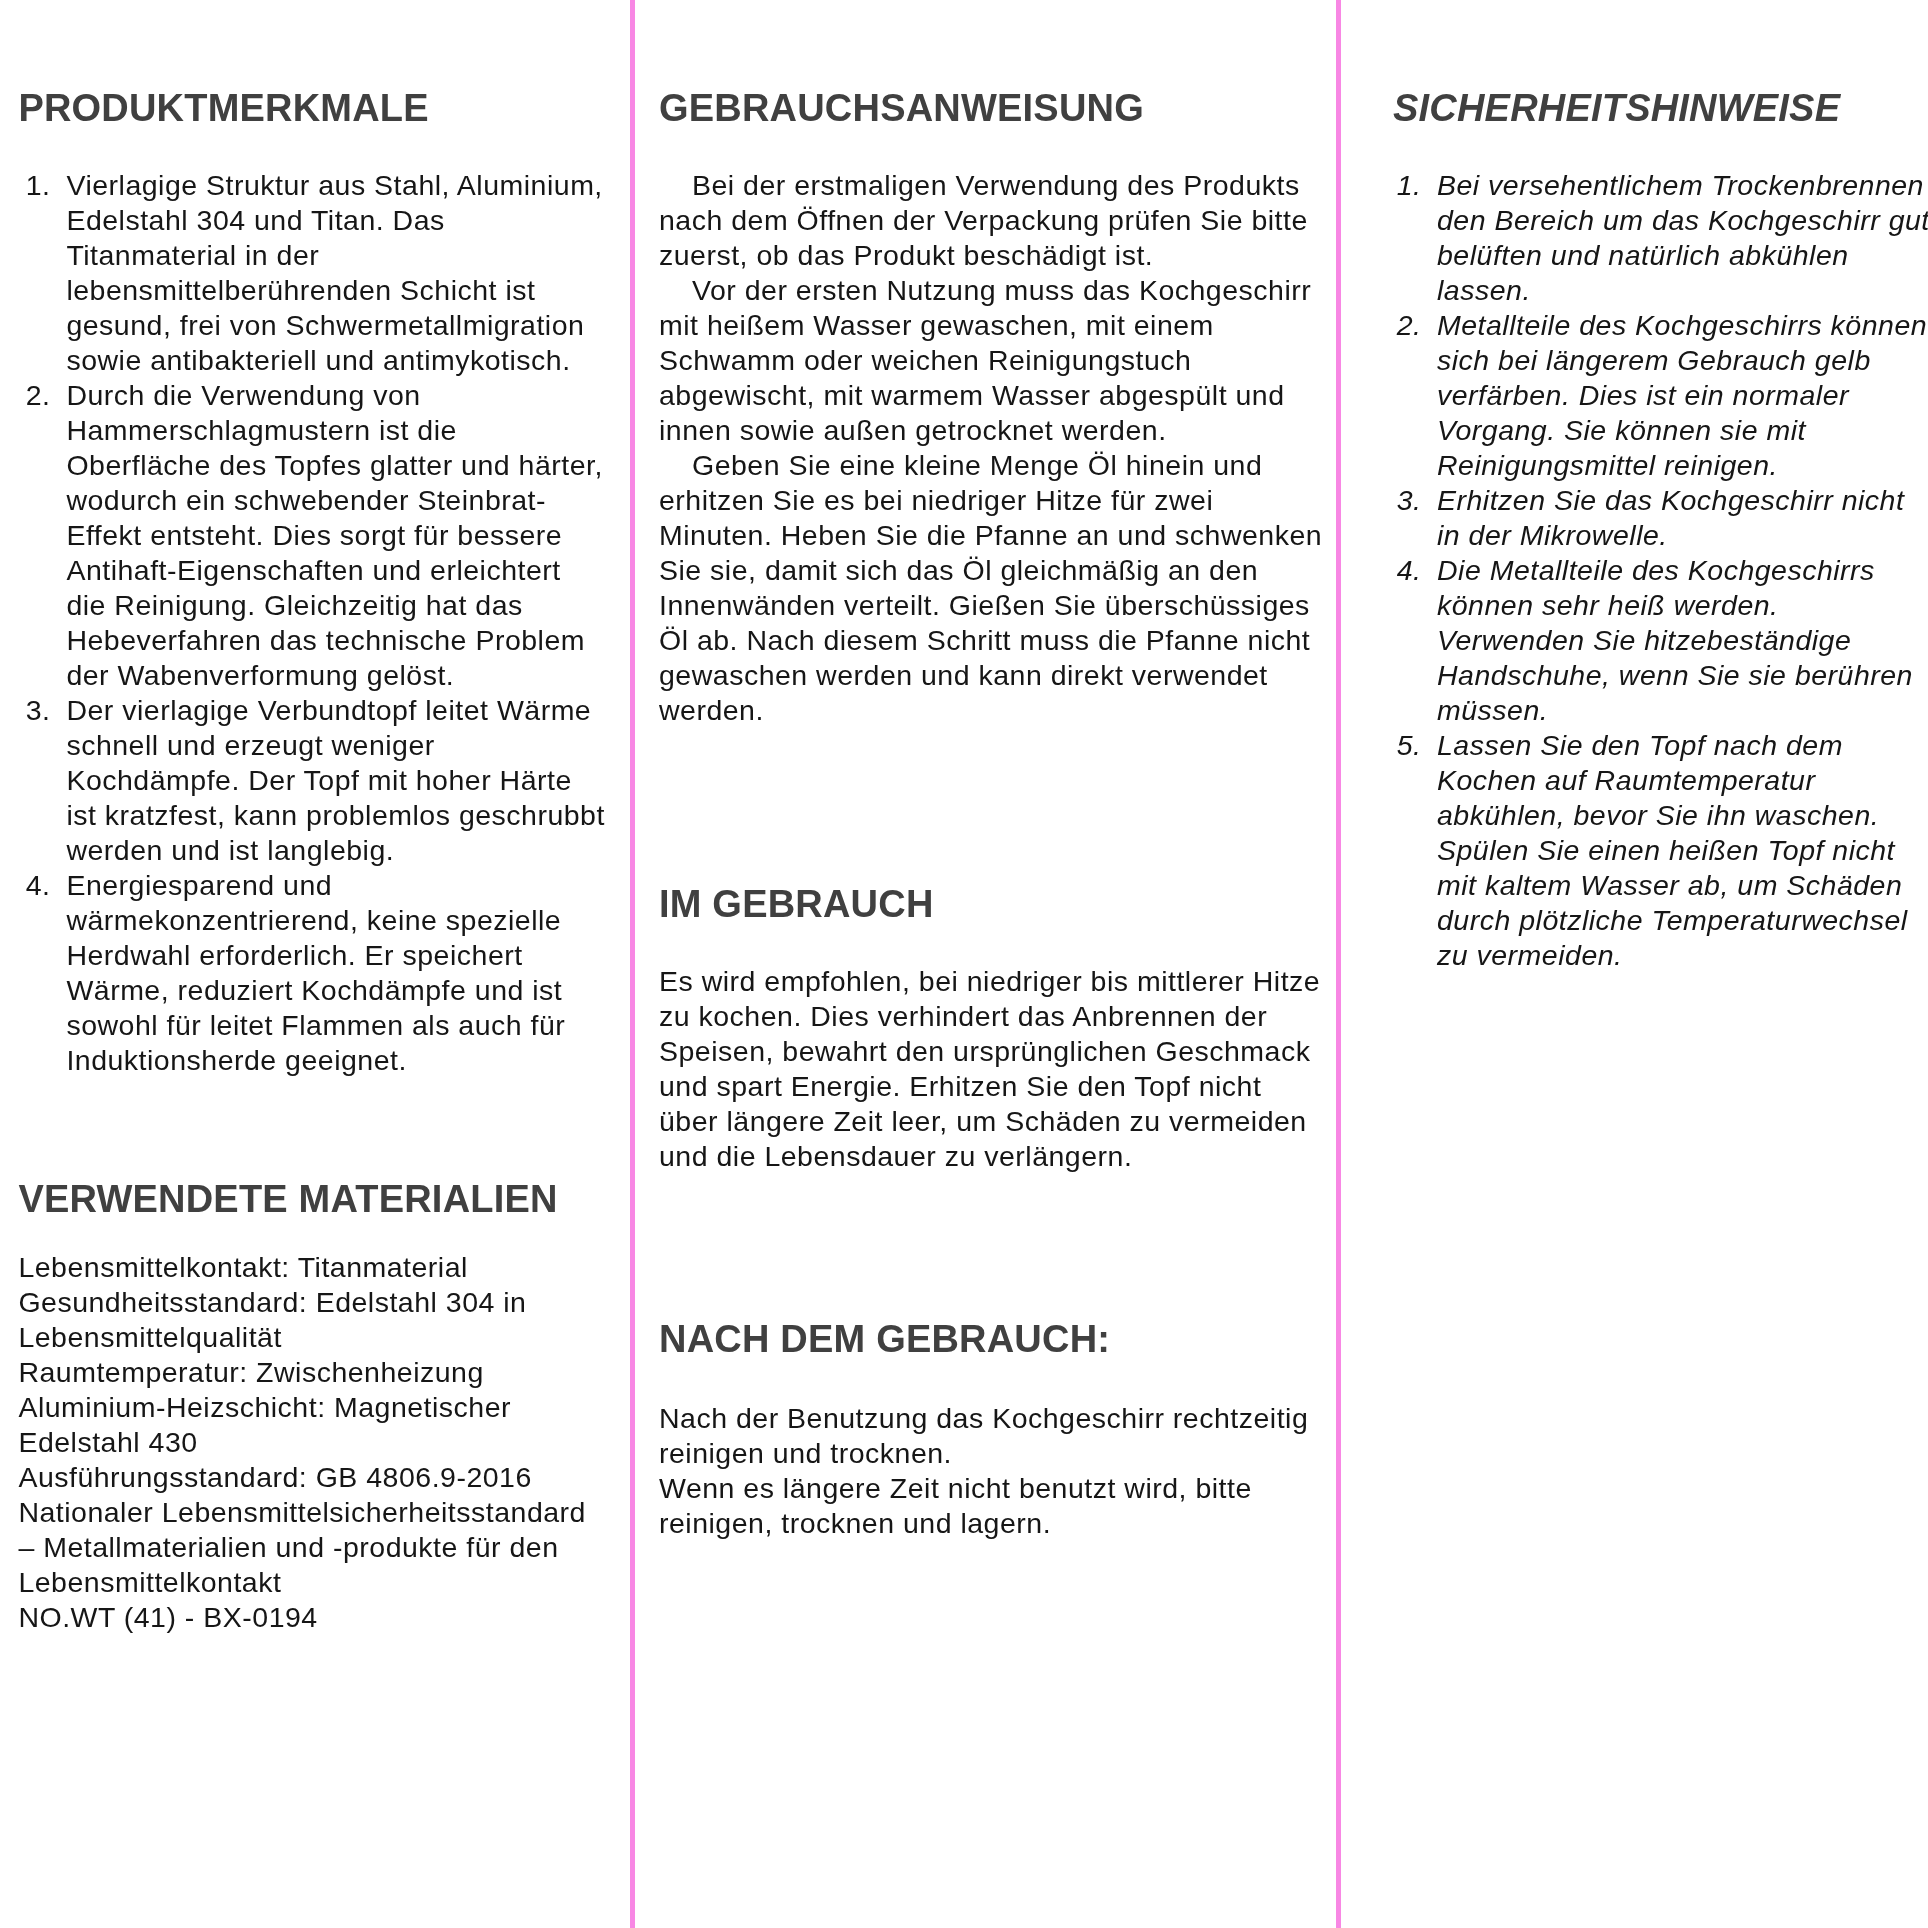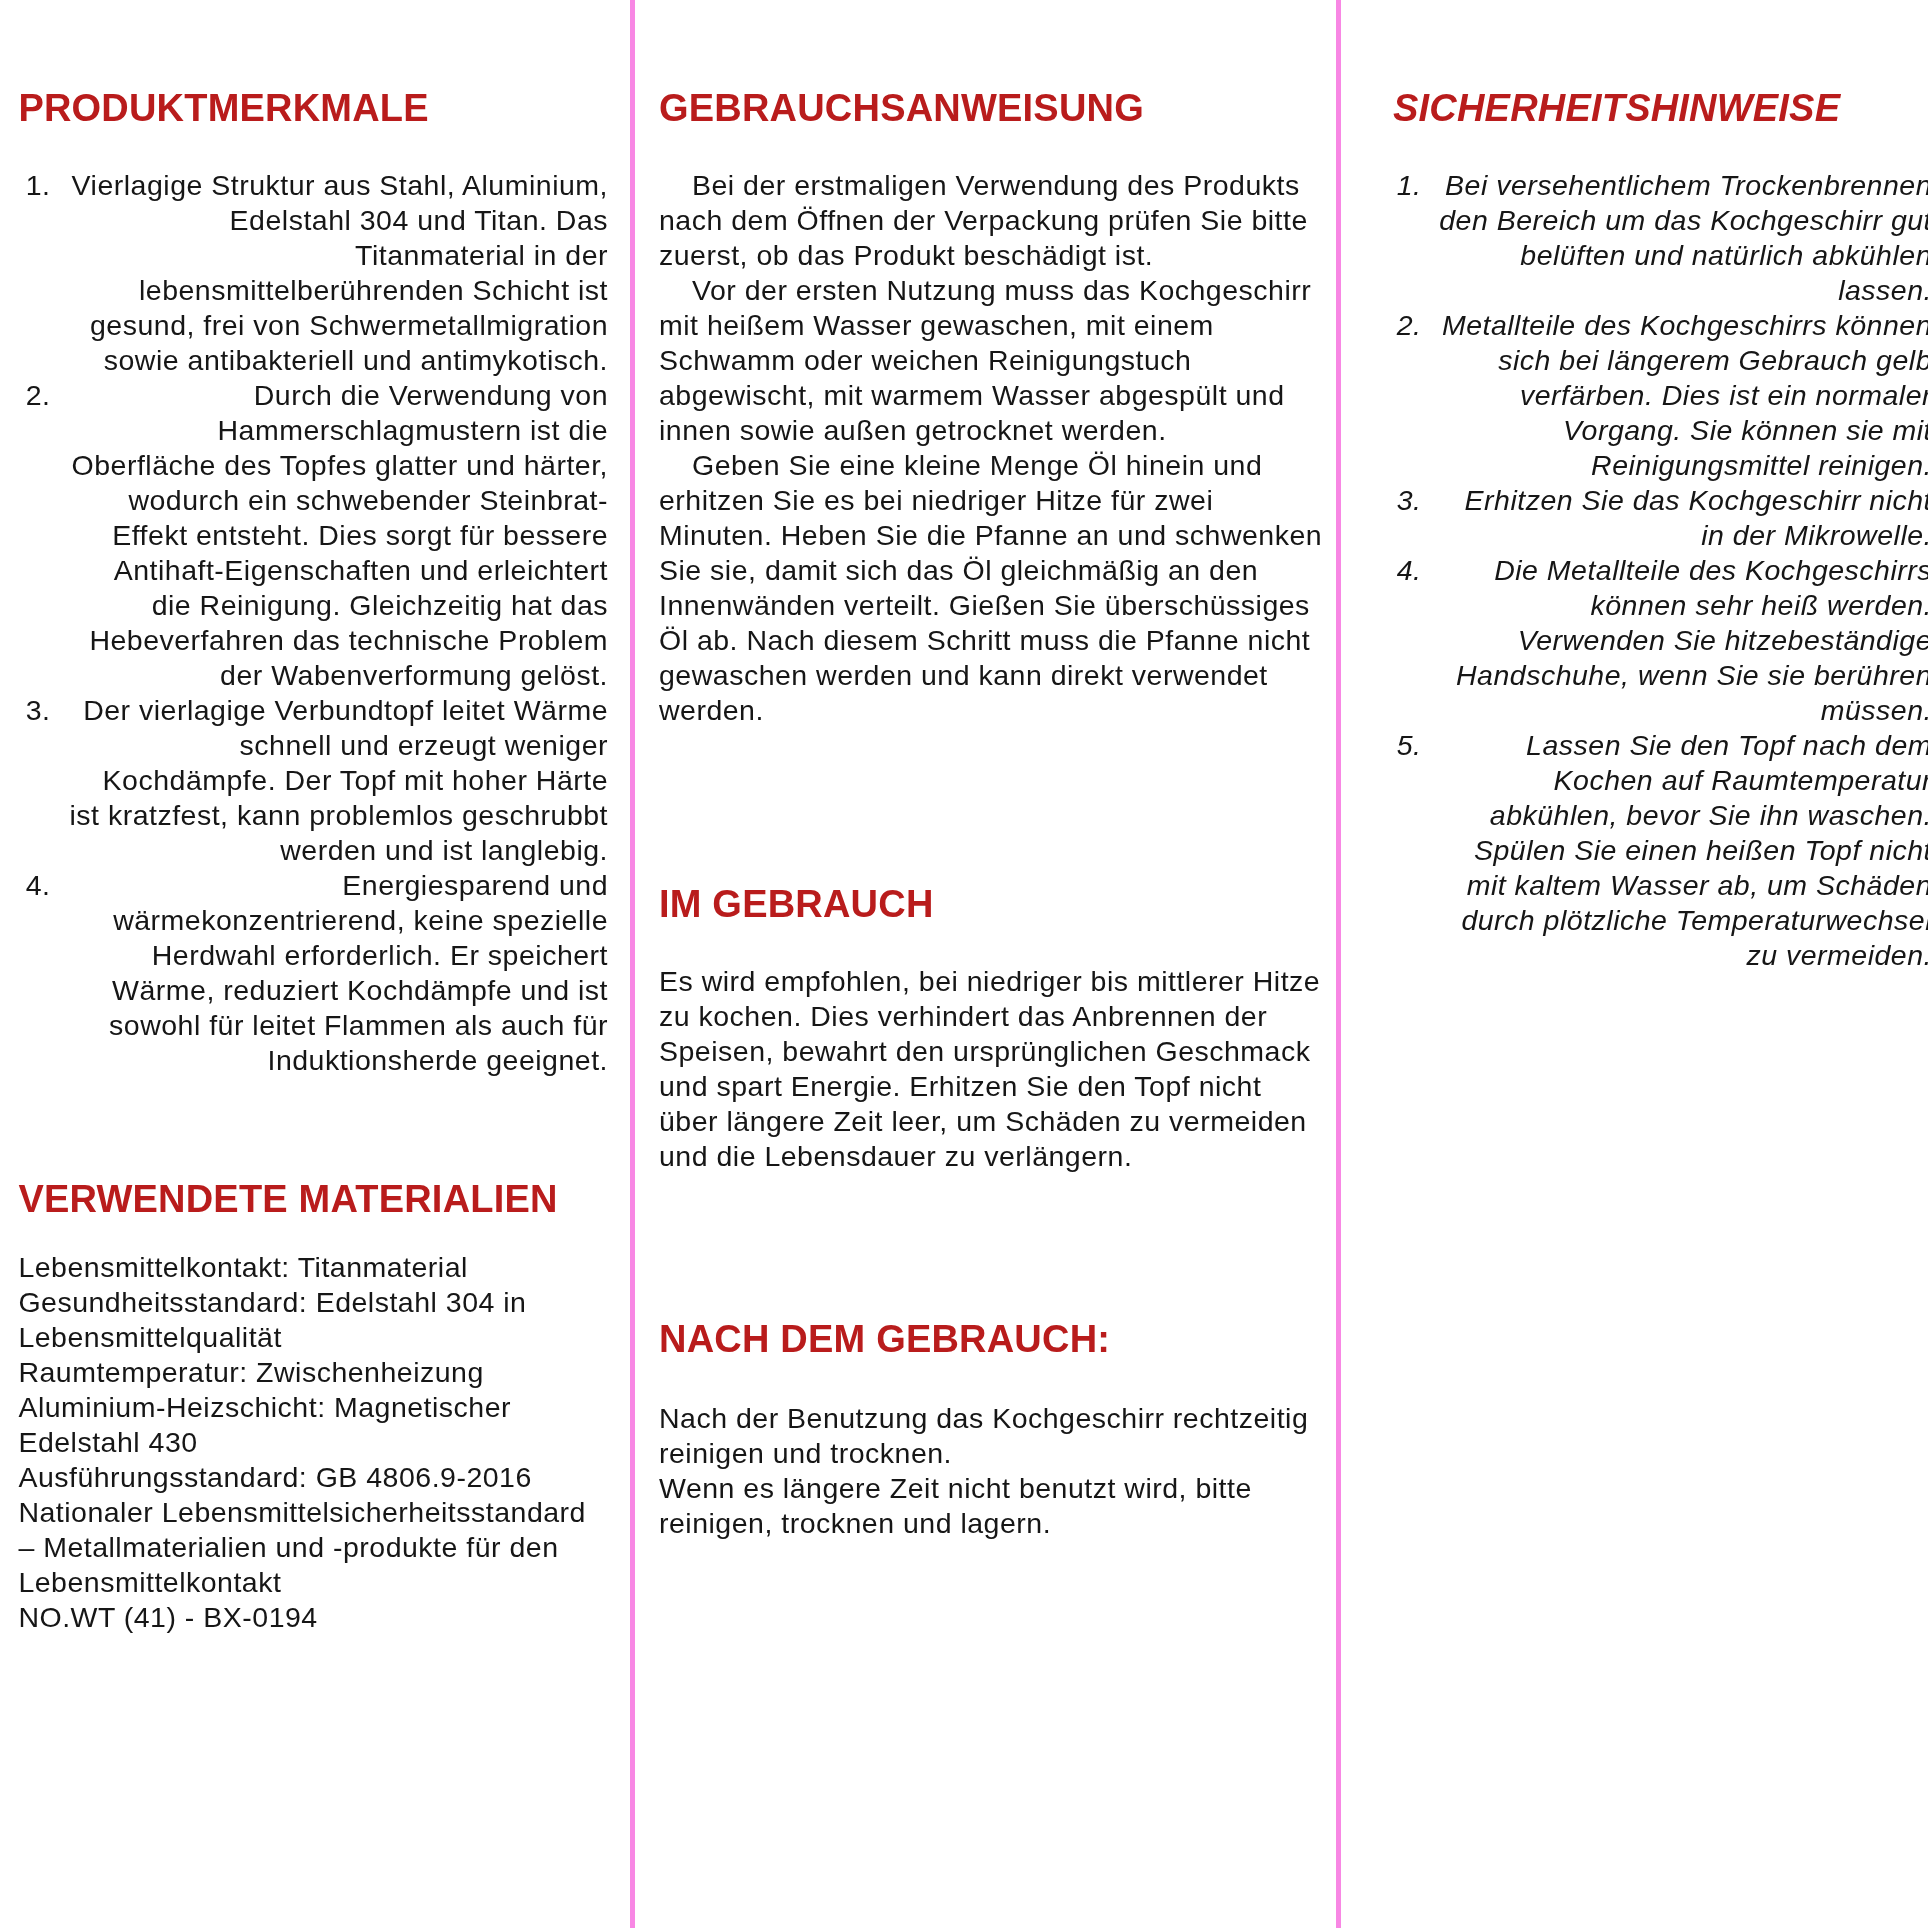--- a/index.html
+++ b/index.html
@@ -37,41 +37,40 @@
   .col1 { left: 0;     width: 630px; padding: 86px 22px 0 18.4px; }
   .col2 { left: 635px; width: 702px; padding: 86px 13px 0 24px; }
   .col3 { left: 1370px;width: 588px; padding: 86px 26px 0 23px; font-style: italic; }
 
   h2 {
     margin: 0 0 37px 0;
     font-size: 38px;
     line-height: 45px;
     font-weight: 700;
     letter-spacing: 0.2px;
-    color: #b91c1c;
+    color: #404040;
     text-transform: uppercase;
   }
   h2.sub  { margin-top: 99px; margin-bottom: 27.5px; }
   h2.gap1 { margin-top: 154px; margin-bottom: 37px; }
   h2.gap2 { margin-top: 143px; margin-bottom: 39px; }
 
   p { margin: 0; }
   p.indent { text-indent: 33px; }
 
   ol.num {
     margin: 0;
     padding: 0;
     list-style: none;
     counter-reset: item;
   }
   ol.num > li {
     position: relative;
     padding-left: 48px;
     counter-increment: item;
-    text-align: right;
   }
   ol.num > li::before {
     content: counter(item) ".";
     position: absolute;
     left: 7.3px;
     top: 0;
   }
   .col3 ol.num > li { padding-left: 44px; }
   .col3 ol.num > li::before { left: 3.7px; }
 

